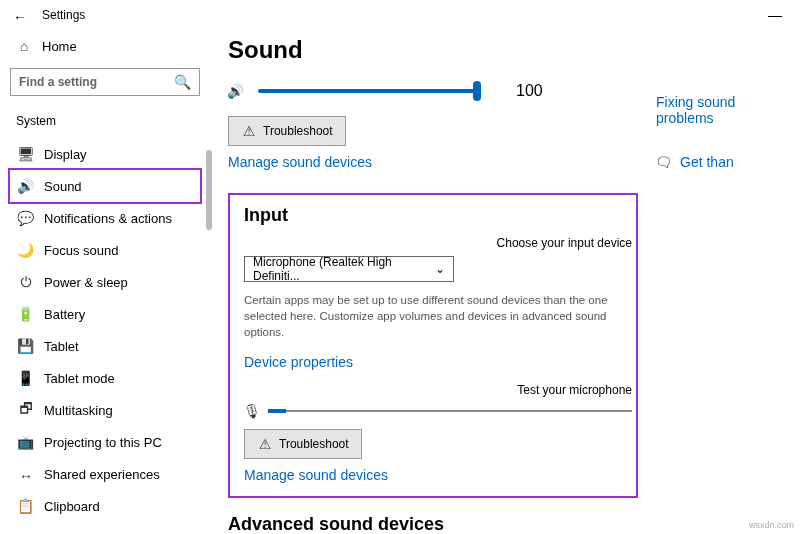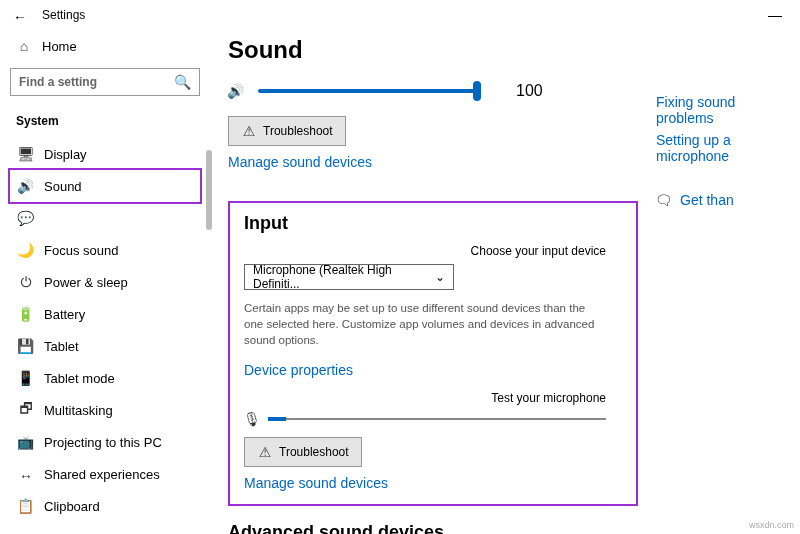--- a/index.html
+++ b/index.html
@@ -7,34 +7,34 @@
 .titlebar { display: flex; align-items: center; height: 30px; padding: 0 10px; font-size: 12px; }
 .titlebar .back { width: 20px; text-align: center; font-size: 14px; cursor: pointer; }
 .titlebar .title { margin-left: 12px; }
 .titlebar .spacer { flex: 1; }
 .titlebar .winbtn { width: 30px; text-align: center; font-size: 14px; cursor: pointer; }
 .app { display: flex; height: calc(100% - 30px); }
 .sidebar { width: 210px; padding: 0 10px 10px 10px; position: relative; }
 .home { display: flex; align-items: center; gap: 10px; font-size: 13px; padding: 8px 6px; cursor: pointer; }
 .search { display: flex; align-items: center; border: 1px solid #999; height: 28px; margin: 6px 0 14px 0; padding: 0 8px; font-size: 12px; color: #666; font-weight: bold; }
 .search span:first-child { flex: 1; }
-.section { font-size: 12px; font-weight: 700; padding: 4px 6px 10px 6px; }
+.section { font-size: 12px; font-weight: 400; padding: 4px 6px 10px 6px; }
 .nav-item { display: flex; align-items: center; gap: 10px; font-size: 13px; padding: 8px 8px; cursor: pointer; }
 .nav-item.active { border: 2px solid #9b2fd4; margin: -2px -2px; }
 .icon { width: 16px; height: 16px; display: inline-flex; align-items: center; justify-content: center; font-size: 14px; color: #333; }
 .scrolltrack { position: absolute; right: -2px; top: 120px; width: 6px; height: 80px; background: #bbb; border-radius: 3px; }
 .main { flex: 1; padding: 6px 20px 10px 18px; overflow: hidden; position: relative; }
 h1 { font-size: 24px; font-weight: 600; margin-bottom: 18px; }
 .volrow { display: flex; align-items: center; gap: 14px; margin-bottom: 16px; }
 .slider { position: relative; width: 220px; height: 4px; background: #0067c0; border-radius: 2px; }
 .slider .thumb { position: absolute; right: -3px; top: -8px; width: 8px; height: 20px; background: #0067c0; border-radius: 4px; }
 .volval { font-size: 16px; margin-left: 24px; }
 .btn { display: inline-flex; align-items: center; gap: 6px; border: 1px solid #999; background: #e5e5e5; font-size: 12px; padding: 6px 12px; cursor: pointer; }
 .link { color: #0067c0; font-size: 14px; cursor: pointer; display: inline-block; margin-top: 8px; }
-.inputbox { border: 2px solid #9b2fd4; padding: 10px 30px 12px 14px; margin-top: 30px; width: 410px; }
+.inputbox { border: 2px solid #9b2fd4; padding: 10px 4px 12px 14px; margin-top: 22px; width: 410px; }
 h2 { font-size: 18px; font-weight: 600; margin-bottom: 10px; }
 .label { font-size: 12px; margin-bottom: 6px; text-align: right; }
 .select { display: flex; align-items: center; justify-content: flex-end; border: 1px solid #666; width: 210px; height: 26px; font-size: 12px; padding: 0 8px; cursor: pointer; margin-bottom: 10px; }
 .desc { font-size: 11.5px; color: #555; line-height: 1.4; margin-bottom: 6px; }
 .microw { display: flex; align-items: center; gap: 8px; margin: 4px 0 10px 0; }
 .micbar { flex: 1; height: 2px; background: #888; position: relative; }
 .micbar .fill { position: absolute; left: 0; top: -1px; height: 4px; width: 18px; background: #0067c0; }
 .adv { margin-top: 16px; }
 .advrow { display: flex; gap: 12px; margin-top: 10px; align-items: flex-start; }
 .advrow .ttl { font-size: 13px; }
@@ -68,20 +68,21 @@
     <div class="nav-item">
         <span class="icon">🖥</span>
         <span>Display</span>
       </div>
     <div class="nav-item active">
         <span class="icon">🔊</span>
         <span>Sound</span>
       </div>
     <div class="nav-item">
         <span class="icon">💬</span>
+        <span>Notifications &amp; actions</span>
       </div>
     <div class="nav-item">
         <span class="icon">🌙</span>
         <span>Focus sound</span>
       </div>
     <div class="nav-item">
         <span class="icon">⏻</span>
         <span>Power &amp; sleep</span>
       </div>
     <div class="nav-item">
@@ -162,21 +163,20 @@
         <span class="icon">🎚</span>
         <div>
           <div class="ttl">App volume and device preferences</div>
 
         </div>
       </div>
     </div>
 
     <div class="rightcol">
       <span class="link">Fixing sound problems</span>
-      <span class="link">Setting up a microphone</span>
       <div class="help">
         <span class="icon">🗨</span>
         <span class="link" style="margin:0">Get than</span>
       </div>
     </div>
   </div>
 </div>
 
 <div class="watermark">wsxdn.com</div>
 

